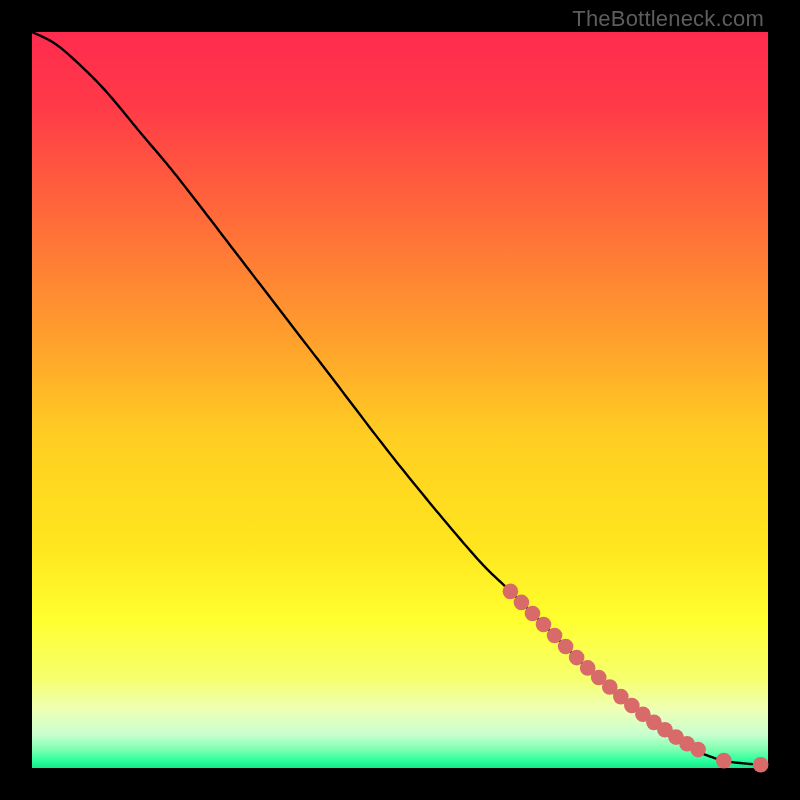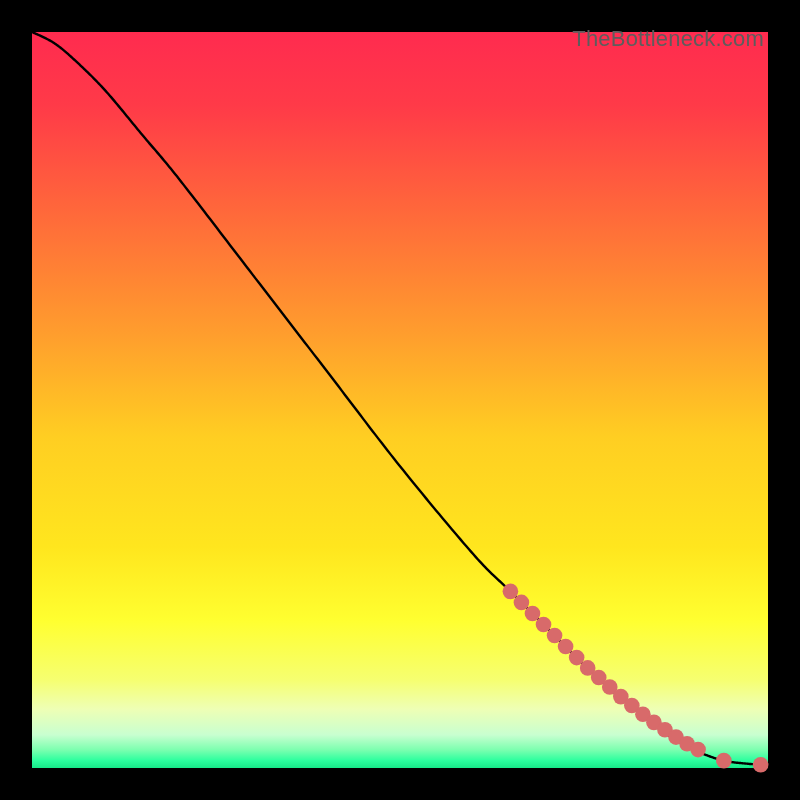--- a/index.html
+++ b/index.html
@@ -19,21 +19,20 @@
   }
   .watermark {
     position: absolute;
     top: 6px;
     right: 36px;
     color: #5d5d5d;
     font-size: 22px;
     font-weight: 500;
     letter-spacing: 0.2px;
     user-select: none;
-    margin-top: 20px;
   }
   svg {
     position: absolute;
     left: 0;
     top: 0;
   }
 </style>
 </head>
 <body>
 

